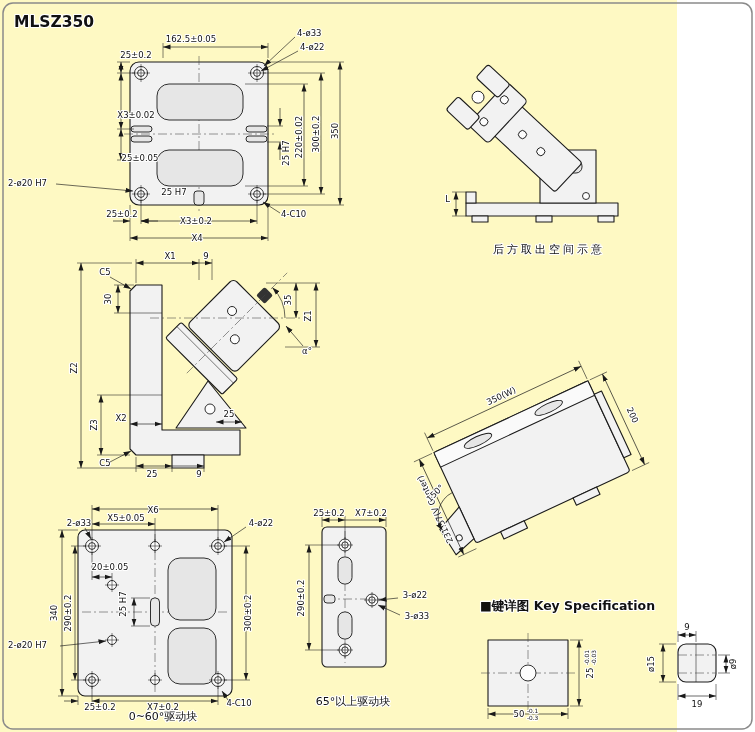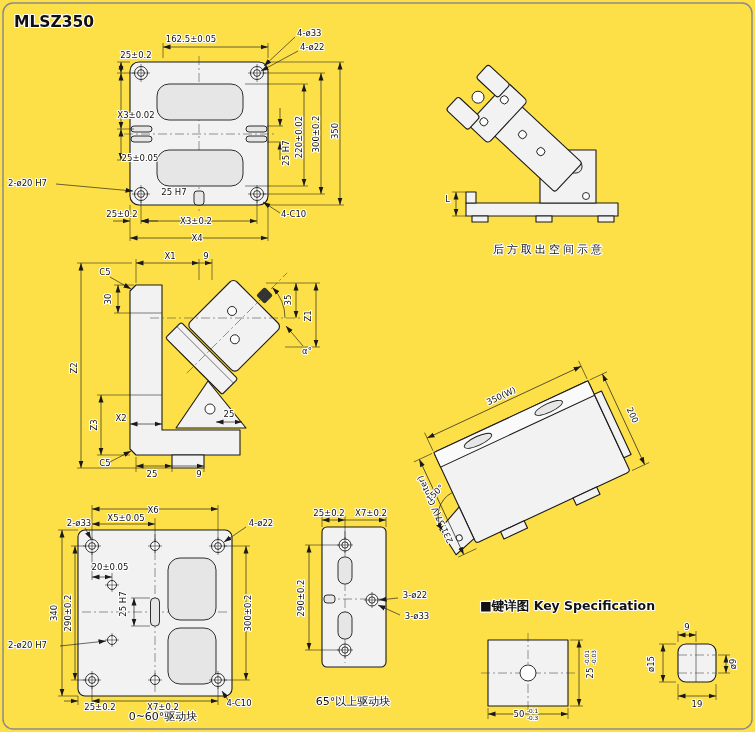--- a/index.html
+++ b/index.html
@@ -1,16 +1,16 @@
 <!DOCTYPE html>
 <html><head>
 <meta charset="utf-8">
 <style>
   html,body{margin:0;padding:0;background:#fff;}
-  .sheet{position:relative;width:755px;height:732px;background:#fde047;font-family:"DejaVu Sans",sans-serif;}
+  .sheet{position:relative;width:677px;height:732px;background:#fef9c3;font-family:"DejaVu Sans",sans-serif;}
   svg{display:block}
   .part{fill:#f2f2f2;stroke:#1a1a1a;stroke-width:1.1;stroke-linejoin:round;}
   .part2{fill:#fafafa;stroke:#1a1a1a;stroke-width:1;}
   .slot{fill:#e6e6e6;stroke:#1a1a1a;stroke-width:0.9;}
   .hole{fill:#fdfdfd;stroke:#1a1a1a;stroke-width:0.9;}
   .holed{fill:#333;stroke:none;}
   .dim{stroke:#1a1a1a;stroke-width:0.65;fill:none;}
   .ext{stroke:#1a1a1a;stroke-width:0.55;fill:none;}
   .cl{stroke:#444;stroke-width:0.55;fill:none;stroke-dasharray:9 3 2 3;}
   text{font-family:"DejaVu Sans",sans-serif;fill:#111;paint-order:stroke;stroke:#fff;stroke-width:2.2px;stroke-linejoin:round;}

